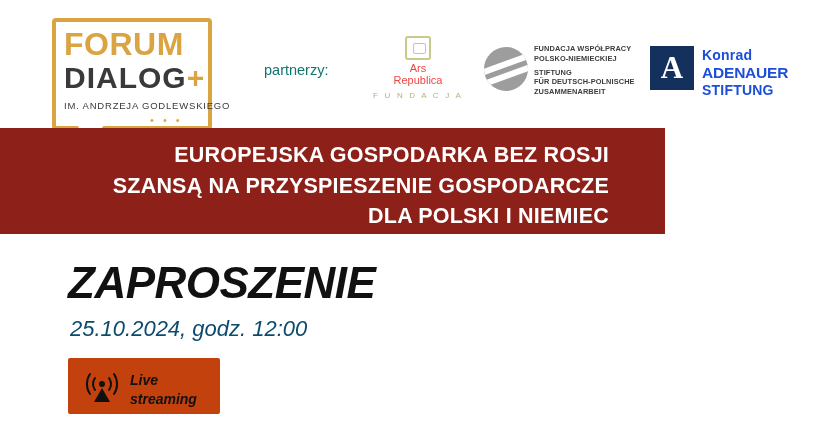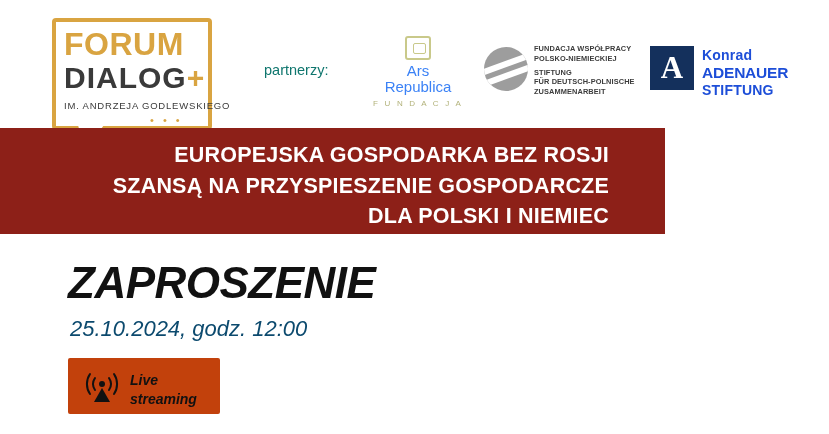--- a/index.html
+++ b/index.html
@@ -133,22 +133,22 @@
   }
   .ars-mark:after {
     content: "";
     position: absolute;
     left: 6px; top: 5px;
     width: 11px; height: 9px;
     border: 1.5px solid #c9c98a;
     border-radius: 2px;
   }
   .ars-name {
-    font-size: 15px;
-    color: #3b82f6;
+    font-size: 11px;
+    color: #ef4444;
     line-height: 1.08;
   }
   .ars-sub {
     font-size: 8px;
     letter-spacing: 2.2px;
     color: #b2b27a;
     margin-top: 4px;
   }
 
   

